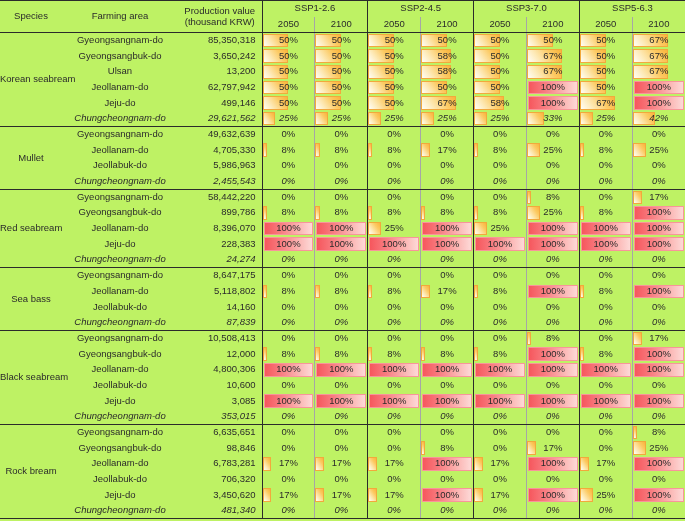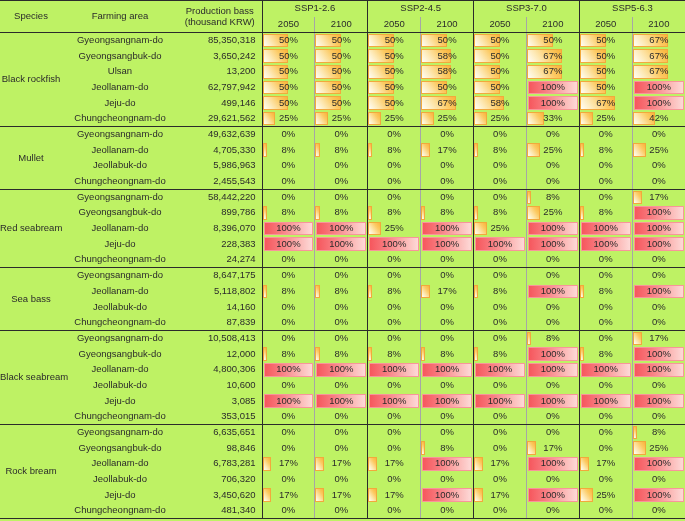--- a/index.html
+++ b/index.html
@@ -14,21 +14,21 @@
   thead tr{height:16px;}
   tbody tr{height:15.7px;}
   th{text-align:center;vertical-align:middle;}
   .b-dark-b{border-bottom:1px solid var(--grid-dark);}
   .b-dark-r{border-right:1px solid var(--grid-dark);}
   .b-light-r{border-right:1px solid var(--grid-light);}
   td.species{text-align:center;vertical-align:middle;white-space:nowrap;border-bottom:1px solid var(--grid-dark);}
   td.area{text-align:center;vertical-align:middle;white-space:nowrap;}
   td.val{text-align:right;padding-right:6px;vertical-align:middle;white-space:nowrap;}
   td.pct{position:relative;text-align:center;vertical-align:middle;}
-  tr.group-end > td{border-bottom:1px solid var(--grid-dark);}
+  tr.group-end > td{border-bottom:1px solid var(--grid-dark);font-style:italic;}
   tbody tr:last-child > td{border-bottom:1.5px solid var(--grid-dark);}
   .bar{position:absolute;top:1px;bottom:1px;left:0;z-index:0;box-sizing:border-box;}
   .bar.low{
     background:linear-gradient(55deg,#fffef8 0%,#fdeab8 30%,#fcca63 68%,#fab43c 100%);
     border:1px solid var(--bar-low-border);
   }
   .bar.full{
     left:1px;right:1px;
     background:linear-gradient(90deg,#f6575d 0%,#f87e82 35%,#fbb5b3 72%,#fdd9d7 100%);
     border:1px solid var(--bar-full-border);
@@ -51,42 +51,42 @@
       <col style="width:52.875px">
         <col style="width:52.875px">
         <col style="width:52.875px">
         <col style="width:52.875px">
     </colgroup>
     <thead>
       <tr>
         <th rowspan="2" class="b-dark-b">Species</th>
         <th rowspan="2" class="b-dark-b">Farming area</th>
         <th rowspan="2" class="b-dark-b b-dark-r">
-          <div>Production bass</div>
+          <div>Production value</div>
           <div>(thousand KRW)</div>
         </th>
         <th colspan="2" class="b-dark-r">SSP1-2.6</th>
         <th colspan="2" class="b-dark-r">SSP2-4.5</th>
         <th colspan="2" class="b-dark-r">SSP3-7.0</th>
         <th colspan="2">SSP5-6.3</th>
       </tr>
       <tr>
         <th class="b-dark-b b-light-r">2050</th>
         <th class="b-dark-b b-dark-r">2100</th>
         <th class="b-dark-b b-light-r">2050</th>
         <th class="b-dark-b b-dark-r">2100</th>
         <th class="b-dark-b b-light-r">2050</th>
         <th class="b-dark-b b-dark-r">2100</th>
         <th class="b-dark-b b-light-r">2050</th>
         <th class="b-dark-b">2100</th>
       </tr>
     </thead>
     <tbody>
         <tr>
-          <td rowspan="6" class="species">Black rockfish</td>
+          <td rowspan="6" class="species">Korean seabream</td>
           <td class="area">Gyeongsangnam-do</td>
           <td class="val b-dark-r">85,350,318</td>
           <td class="pct b-light-r"><div class="bar low" style="width: 50%;"></div><span class="ptext">50%</span></td>
           <td class="pct b-dark-r"><div class="bar low" style="width: 50%;"></div><span class="ptext">50%</span></td>
           <td class="pct b-light-r"><div class="bar low" style="width: 50%;"></div><span class="ptext">50%</span></td>
           <td class="pct b-dark-r"><div class="bar low" style="width: 50%;"></div><span class="ptext">50%</span></td>
           <td class="pct b-light-r"><div class="bar low" style="width: 50%;"></div><span class="ptext">50%</span></td>
           <td class="pct b-dark-r"><div class="bar low" style="width: 50%;"></div><span class="ptext">50%</span></td>
           <td class="pct b-light-r"><div class="bar low" style="width: 50%;"></div><span class="ptext">50%</span></td>
           <td class="pct "><div class="bar low" style="width: 67%;"></div><span class="ptext">67%</span></td>

